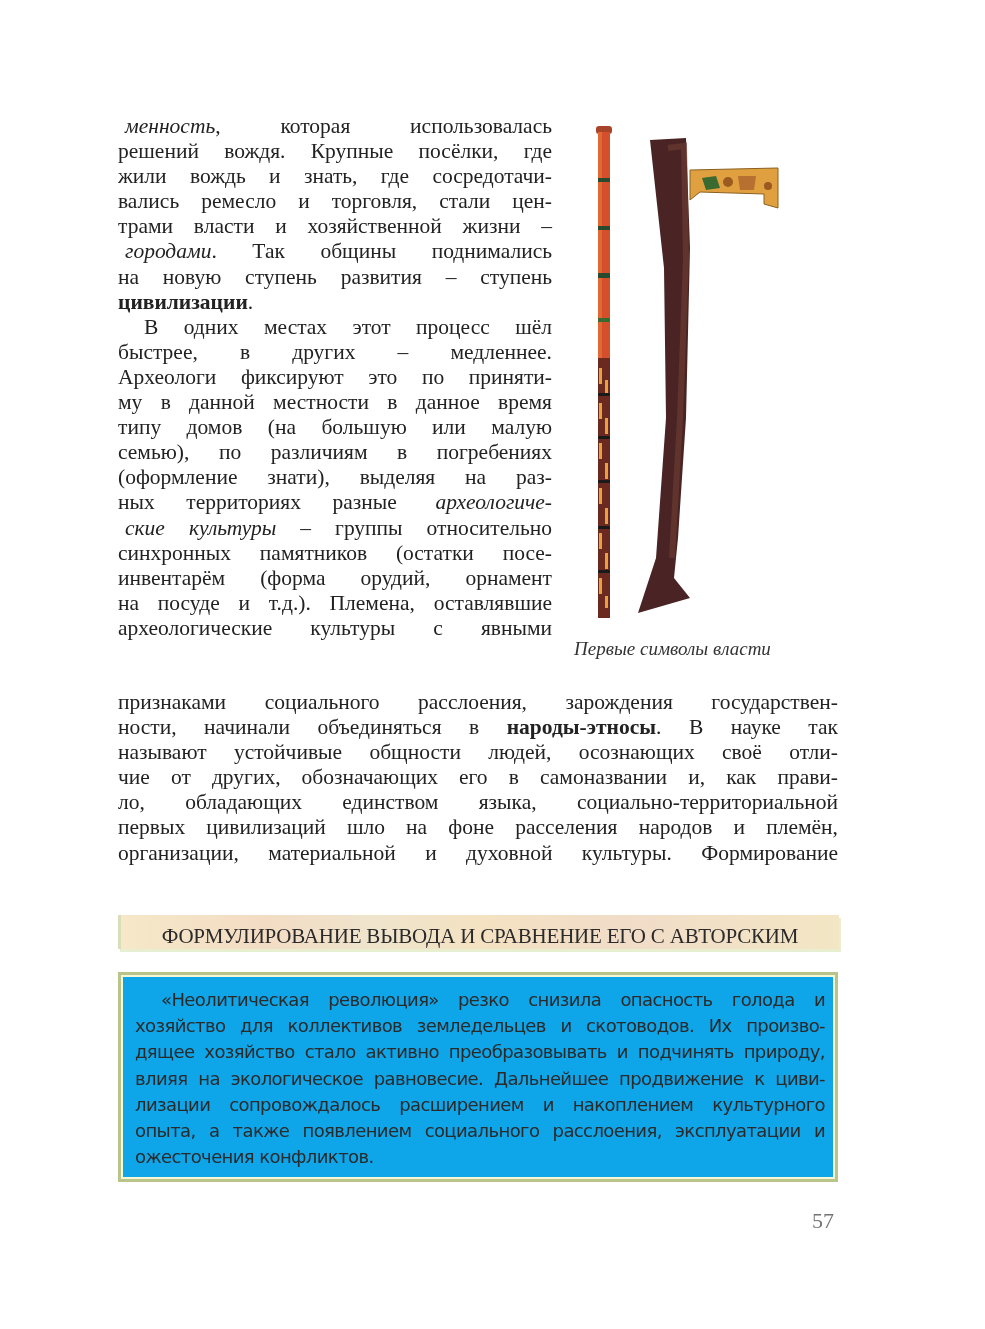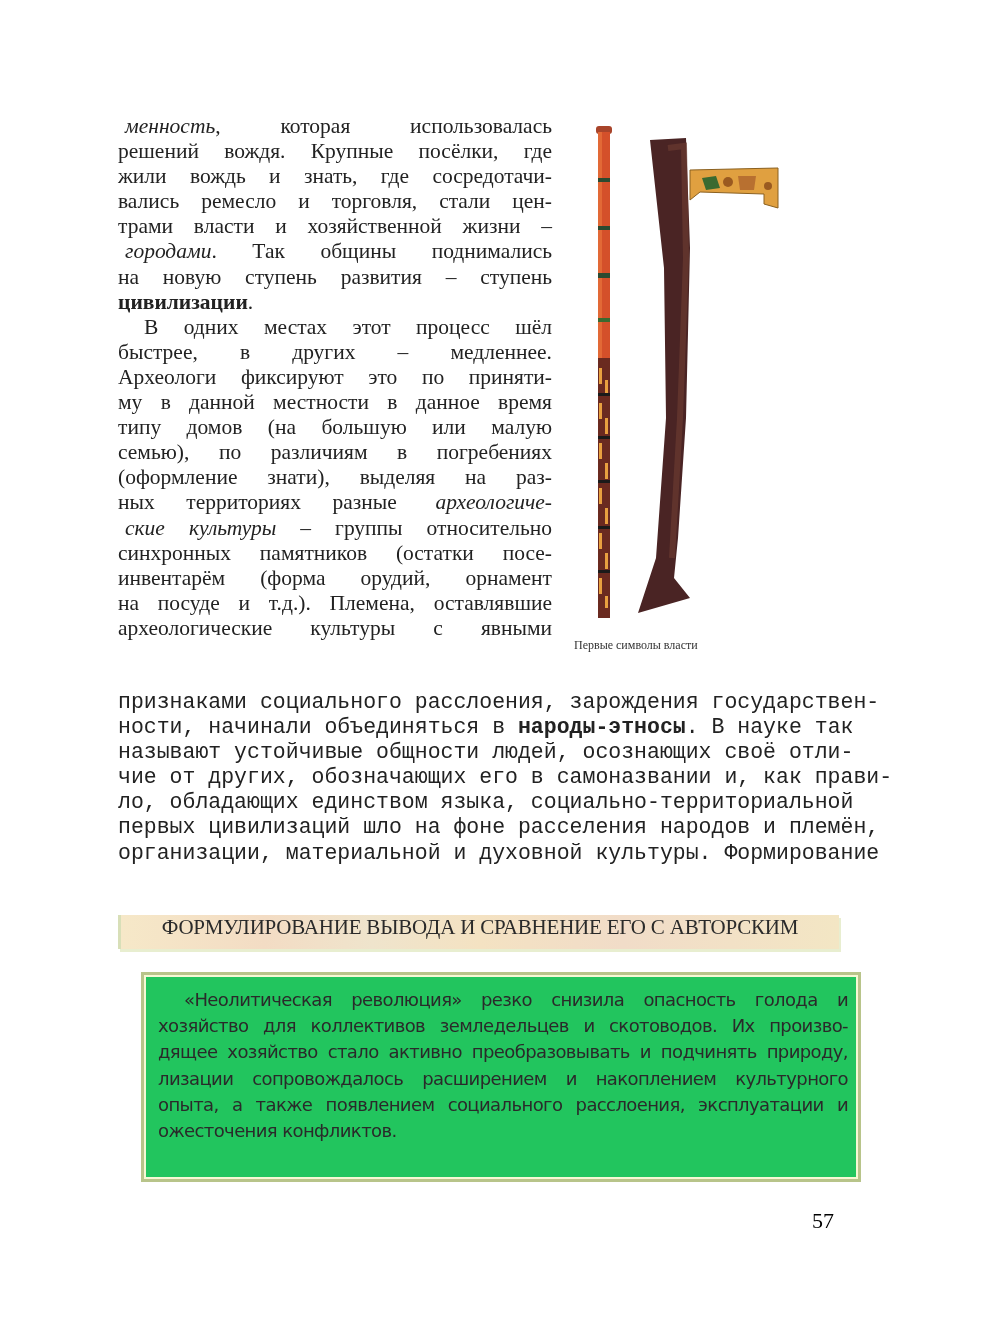--- a/index.html
+++ b/index.html
@@ -5,58 +5,57 @@
     html, body { margin: 0; padding: 0; background: #ffffff; }
     body { width: 985px; height: 1329px; position: relative; overflow: hidden; color: #1e1e1e; }
     .col-text {
       position: absolute; left: 118px; top: 114px; width: 434px;
       font-family: "Liberation Serif", "DejaVu Serif", serif;
       font-size: 21.5px; line-height: 25.1px; text-align: justify;
       color: #222;
     }
     .full-text {
       position: absolute; left: 118px; top: 690px; width: 720px;
-      font-family: Liberation Mono, monospace;
+      font-family: Liberation Serif, serif;
       font-size: 21.5px; line-height: 25.1px; text-align: justify; color: #222;
     }
     .line { display: block; white-space: nowrap; text-align-last: justify; }
     .line.last { text-align-last: left; }
     .indent { padding-left: 26px; }
     .it { font-style: italic; margin-left: 7px; }
     .b { font-weight: bold; }
     .figure { position: absolute; left: 578px; top: 118px; width: 220px; height: 510px; }
     .caption {
       position: absolute; left: 574px; top: 638px; width: 230px;
-      font-family: "Liberation Serif", "DejaVu Serif", serif; 
-      font-size: 12px; color: #333;
+      font-family: "Liberation Serif", "DejaVu Serif", serif; font-style: italic;
+      font-size: 19px; color: #333;
     }
     .section-header {
       position: absolute; left: 118px; top: 915px; width: 718px; height: 34px;
       background: linear-gradient(90deg, #f6e8c8 0%, #f3dcc4 20%, #efe4cc 35%, #f4e2c2 50%, #f1dcc8 70%, #f3e6c4 100%);
       border-left: 3px solid #d8dfb8;
       box-shadow: 2px 3px 0 #e8eed0;
-      display: flex; align-items: flex-start; justify-content: center;
+      display: flex; align-items: flex-end; justify-content: center;
       font-family: "Liberation Serif", "DejaVu Serif", serif; font-size: 21px; color: #2a2a2a;
       letter-spacing: -0.2px;
     }
     .conclusion-box {
       position: absolute; left: 118px; top: 972px; width: 714px; height: 204px;
       border: 3px solid #b8c48a;
       box-shadow: inset 0 0 0 2px #f6f8d4;
-      background: #22c55e;
-      margin-left: 23px;
+      background: #0ea5e9;
     }
     .conclusion-text {
       position: absolute; left: 14px; top: 12px; width: 690px;
       font-family: "DejaVu Sans", "Liberation Sans", sans-serif;
       font-size: 18px; line-height: 26.2px; color: #2a2a2a; letter-spacing: -0.6px;
     }
     .page-number {
       position: absolute; left: 812px; top: 1208px;
-      font-family: "Liberation Serif", "DejaVu Serif", serif; font-size: 22px; color: #000000;
+      font-family: "Liberation Serif", "DejaVu Serif", serif; font-size: 22px; color: #737373;
     }
   </style>
 </head>
 <body>
 
 <div>
 
   <div class="col-text" id="col-text">
       <span class="line"><span class="it">менность</span><span>, которая использовалась</span></span>
       <span class="line"><span>решений вождя. Крупные посёлки, где</span></span>
@@ -142,20 +141,21 @@
 
   <div class="section-header">
     <span>ФОРМУЛИРОВАНИЕ ВЫВОДА И СРАВНЕНИЕ ЕГО С АВТОРСКИМ</span>
   </div>
 
   <div class="conclusion-box">
     <div class="conclusion-text" id="conclusion-text">
         <span class="line indent">«Неолитическая революция» резко снизила опасность голода и</span>
         <span class="line">хозяйство для коллективов земледельцев и скотоводов. Их произво-</span>
         <span class="line">дящее хозяйство стало активно преобразовывать и подчинять природу,</span>
+        <span class="line">влияя на экологическое равновесие. Дальнейшее продвижение к циви-</span>
         <span class="line">лизации сопровождалось расширением и накоплением культурного</span>
         <span class="line">опыта, а также появлением социального расслоения, эксплуатации и</span>
         <span class="line last">ожесточения конфликтов.</span>
       </div>
   </div>
 
   <div class="page-number">57</div>
 </div>
 
 </body></html>

